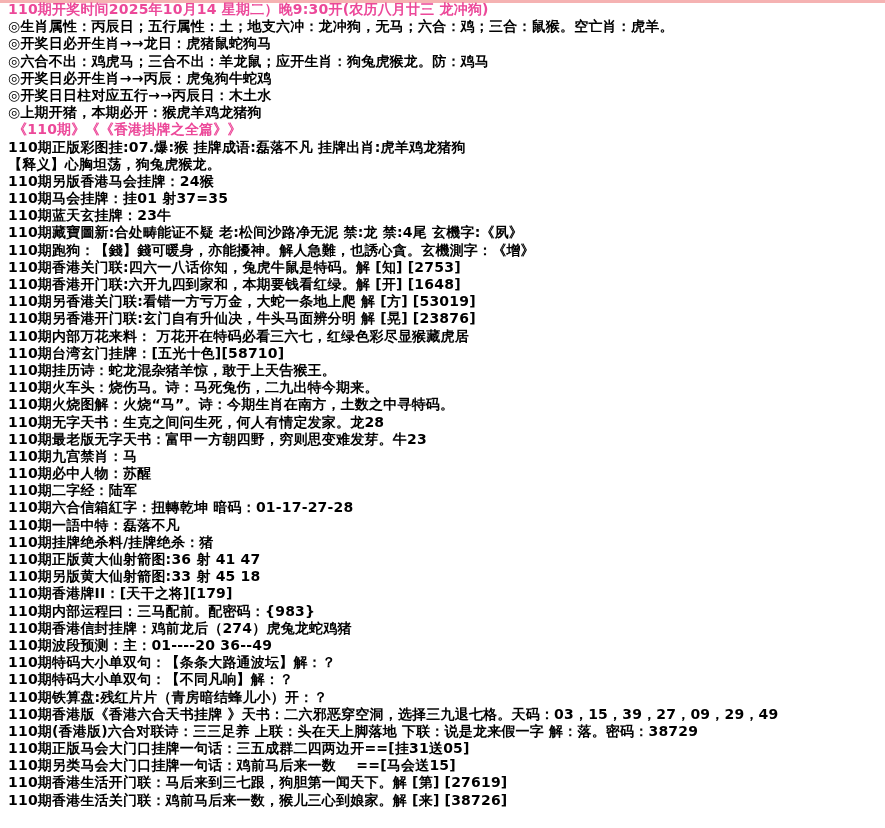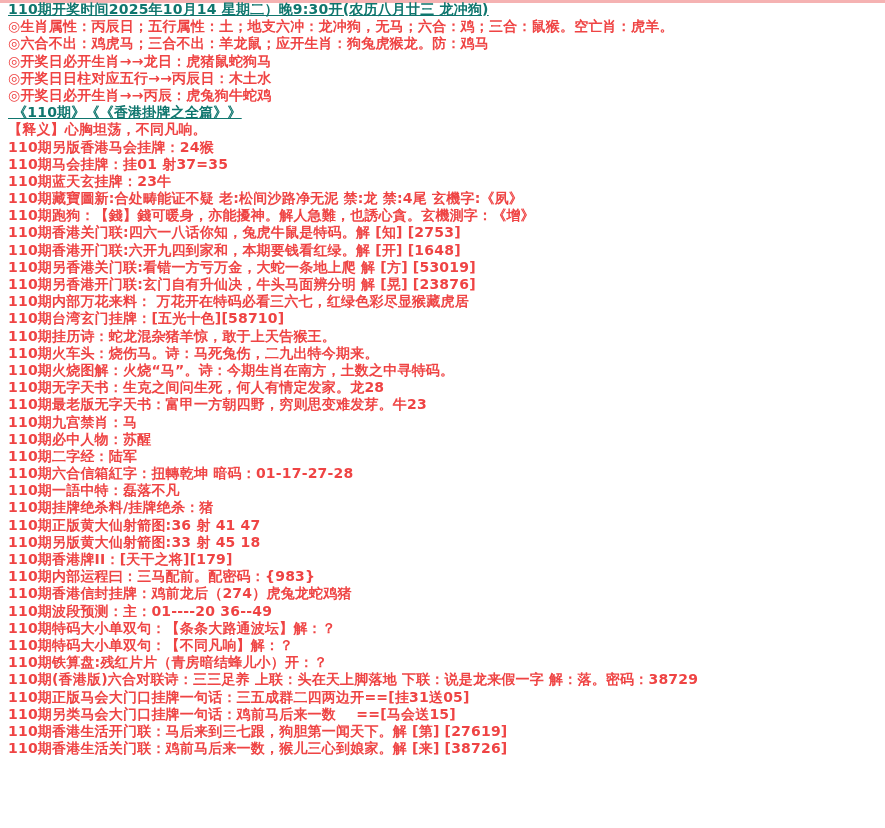--- a/index.html
+++ b/index.html
@@ -28,41 +28,43 @@
     left: 0;
     width: 885px;
   }
   .line {
     white-space: pre;
     font-weight: bold;
     font-size: 14px;
     height: 17.2px;
     line-height: 17.2px;
     padding-left: 8px;
-    color: #ef4444;
+    color: #000000;
     overflow: hidden;
     letter-spacing: 0.2px;
   }
-  .line.red { color: #0f766e; text-decoration: underline; }
+  .line.red { color: #ec4899; }
 </style>
 </head>
 <body>
 
 <div class="top-strip"></div>
 
 <div class="doc">
   <div id="lines-container">
       <div class="line red">110期开奖时间2025年10月14 星期二）晚9:30开(农历八月廿三 龙冲狗)</div>
       <div class="line">◎生肖属性：丙辰日；五行属性：土；地支六冲：龙冲狗，无马；六合：鸡；三合：鼠猴。空亡肖：虎羊。</div>
+      <div class="line">◎开奖日必开生肖→→龙日：虎猪鼠蛇狗马</div>
       <div class="line">◎六合不出：鸡虎马；三合不出：羊龙鼠；应开生肖：狗兔虎猴龙。防：鸡马</div>
-      <div class="line">◎开奖日必开生肖→→龙日：虎猪鼠蛇狗马</div>
+      <div class="line">◎开奖日必开生肖→→丙辰：虎兔狗牛蛇鸡</div>
       <div class="line">◎开奖日日柱对应五行→→丙辰日：木土水</div>
-      <div class="line">◎开奖日必开生肖→→丙辰：虎兔狗牛蛇鸡</div>
+      <div class="line">◎上期开猪，本期必开：猴虎羊鸡龙猪狗</div>
       <div class="line red"> 《110期》《《香港掛牌之全篇》》</div>
-      <div class="line">【释义】心胸坦荡，不同凡响。</div>
+      <div class="line">110期正版彩图挂:07.爆:猴 挂牌成语:磊落不凡 挂牌出肖:虎羊鸡龙猪狗</div>
+      <div class="line">【释义】心胸坦荡，狗兔虎猴龙。</div>
       <div class="line">110期另版香港马会挂牌：24猴</div>
       <div class="line">110期马会挂牌：挂01 射37=35</div>
       <div class="line">110期蓝天玄挂牌：23牛</div>
       <div class="line">110期藏寶圖新:合处畴能证不疑 老:松间沙路净无泥 禁:龙 禁:4尾 玄機字:《夙》</div>
       <div class="line">110期跑狗：【錢】錢可暖身，亦能擾神。解人急難，也誘心貪。玄機測字：《增》</div>
       <div class="line">110期香港关门联:四六一八话你知，兔虎牛鼠是特码。解 [知] [2753]</div>
       <div class="line">110期香港开门联:六开九四到家和，本期要钱看红绿。解 [开] [1648]</div>
       <div class="line">110期另香港关门联:看错一方亏万金，大蛇一条地上爬 解 [方] [53019]</div>
       <div class="line">110期另香港开门联:玄门自有升仙决，牛头马面辨分明 解 [晃] [23876]</div>
       <div class="line">110期内部万花来料： 万花开在特码必看三六七，红绿色彩尽显猴藏虎居</div>
@@ -80,19 +82,20 @@
       <div class="line">110期挂牌绝杀料/挂牌绝杀：猪</div>
       <div class="line">110期正版黄大仙射箭图:36 射 41 47</div>
       <div class="line">110期另版黄大仙射箭图:33 射 45 18</div>
       <div class="line">110期香港牌II：[天干之将][179]</div>
       <div class="line">110期内部运程曰：三马配前。配密码：{983}</div>
       <div class="line">110期香港信封挂牌：鸡前龙后（274）虎兔龙蛇鸡猪</div>
       <div class="line">110期波段预测：主：01----20 36--49</div>
       <div class="line">110期特码大小单双句：【条条大路通波坛】解：？</div>
       <div class="line">110期特码大小单双句：【不同凡响】解：？</div>
       <div class="line">110期铁算盘:残红片片（青房暗结蜂儿小）开：？</div>
+      <div class="line">110期香港版《香港六合天书挂牌 》天书：二六邪恶穿空洞，选择三九退七格。天码：03，15，39，27，09，29，49</div>
       <div class="line">110期(香港版)六合对联诗：三三足养 上联：头在天上脚落地 下联：说是龙来假一字 解：落。密码：38729</div>
       <div class="line">110期正版马会大门口挂牌一句话：三五成群二四两边开==[挂31送05]</div>
       <div class="line">110期另类马会大门口挂牌一句话：鸡前马后来一数    ==[马会送15]</div>
       <div class="line">110期香港生活开门联：马后来到三七跟，狗胆第一闻天下。解 [第] [27619]</div>
       <div class="line">110期香港生活关门联：鸡前马后来一数，猴儿三心到娘家。解 [来] [38726]</div>
     </div>
 </div>
 
 </body></html>

